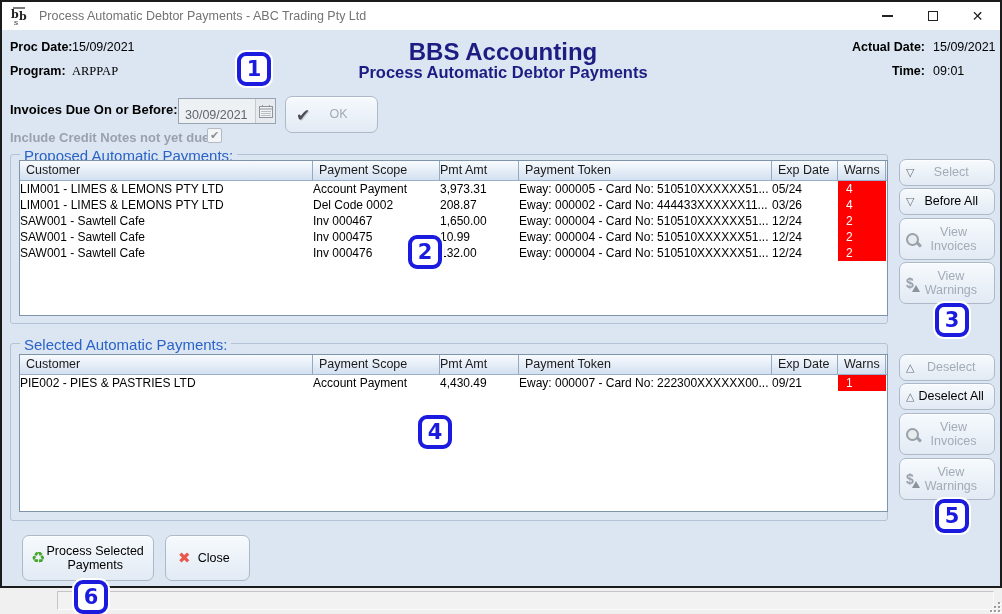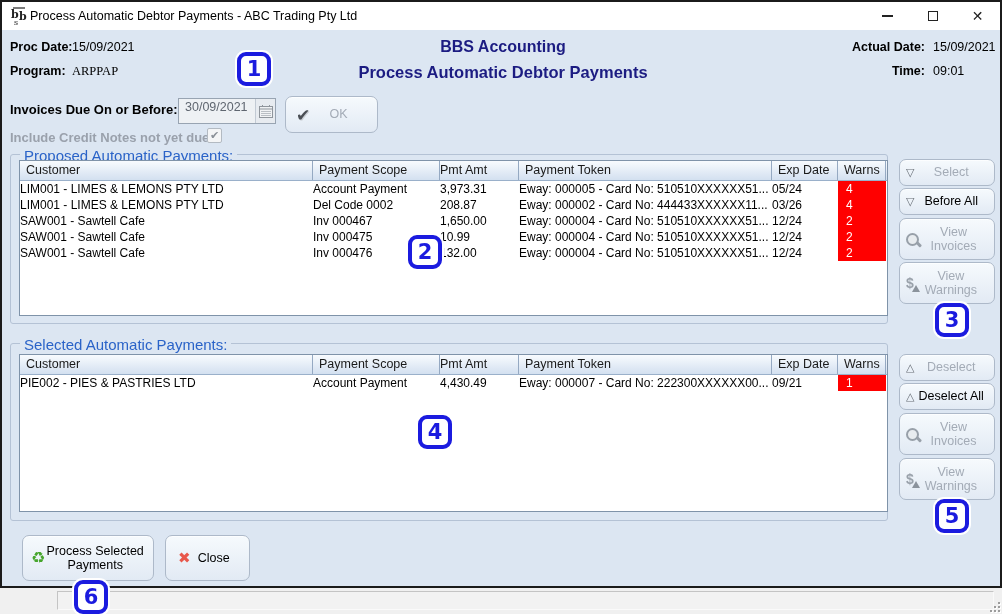--- a/index.html
+++ b/index.html
@@ -4,36 +4,36 @@
 <style>
   html,body{margin:0;padding:0;}
   body{width:1002px;height:614px;overflow:hidden;font-family:"Liberation Sans",sans-serif;background:#f0f0f0;}
   .screen{position:relative;width:1002px;height:614px;}
   .uni{font-family:"DejaVu Sans",sans-serif;}
 
   
   .window{position:absolute;left:0;top:0;width:1002px;height:588px;border:2px solid #1b1b1b;box-sizing:border-box;background:#dce6f2;}
   .titlebar{position:absolute;left:0;top:0;right:0;height:28px;background:#ffffff;display:flex;align-items:center;}
   .titlebar .appicon{margin-left:8px;width:20px;height:20px;flex:0 0 auto;}
-  .titlebar .ttext{font-size:12.5px;color:#000000;white-space:nowrap;}
+  .titlebar .ttext{margin-left:9px;font-size:12.5px;color:#737373;white-space:nowrap;}
   .winbtns{position:absolute;right:0;top:0;height:28px;display:flex;}
   .winbtn{width:45px;height:28px;display:flex;align-items:center;justify-content:center;}
   .glyph-min{width:11px;height:1.5px;background:#222;}
   .glyph-max{width:10px;height:10px;border:1.4px solid #222;box-sizing:border-box;}
   .glyph-close{font-size:14px;color:#222;line-height:1;}
 
   
   .lab{position:absolute;font-size:12.5px;font-weight:bold;color:#000;white-space:nowrap;}
   .val{position:absolute;font-size:12.5px;color:#000;white-space:nowrap;}
-  .app-title{position:absolute;left:301px;width:400px;top:36px;text-align:center;font-size:16px;font-weight:bold;color:#1c1c82;}
+  .app-title{position:absolute;left:301px;width:400px;top:36px;text-align:center;font-size:24px;font-weight:bold;color:#1c1c82;}
   .screen-title{position:absolute;left:251px;width:500px;top:61px;text-align:center;font-size:16.5px;font-weight:bold;color:#1c1c82;}
 
   
   .due-label{position:absolute;left:8px;top:100px;font-size:13px;font-weight:bold;color:#000;}
-  .date-field{position:absolute;left:176px;top:96px;width:98px;height:26px;box-sizing:border-box;border:1px solid #98a4b2;background:#eef1f4;display:flex;align-items:flex-start;}
+  .date-field{position:absolute;left:176px;top:96px;width:98px;height:26px;box-sizing:border-box;border:1px solid #98a4b2;background:#eef1f4;display:flex;align-items:flex-end;}
   .date-field input{border:none;outline:none;background:transparent;width:68px;padding-left:6px;font-size:12.5px;color:#5f6670;font-family:"Liberation Sans",sans-serif;}
   .cal-btn{width:24px;height:100%;display:flex;align-items:center;justify-content:center;border-left:1px solid #c2cad4;background:#e7ebf0;}
   .credit-label{position:absolute;left:8px;top:128px;font-size:13px;font-weight:bold;color:#9aa1ac;}
   .checkbox{position:absolute;left:205px;top:126px;width:15px;height:15px;box-sizing:border-box;border:1px solid #b3bac2;background:#f4f5f6;border-radius:2px;display:flex;align-items:center;justify-content:center;font-size:11px;color:#8a9098;}
 
   
   .btn{position:absolute;border:1px solid #adb9c9;border-radius:7px;background:linear-gradient(#f6fafd,#e2eaf4);display:flex;align-items:center;box-sizing:border-box;font-size:12.5px;color:#000;box-shadow:0 1px 0 rgba(255,255,255,.7) inset;}
   .btn .lbl{flex:1;text-align:center;line-height:1.15;}
   .btn.disabled{color:#a3abb6;}
   .side-btn{left:897px;width:96px;padding:0 6px;}

